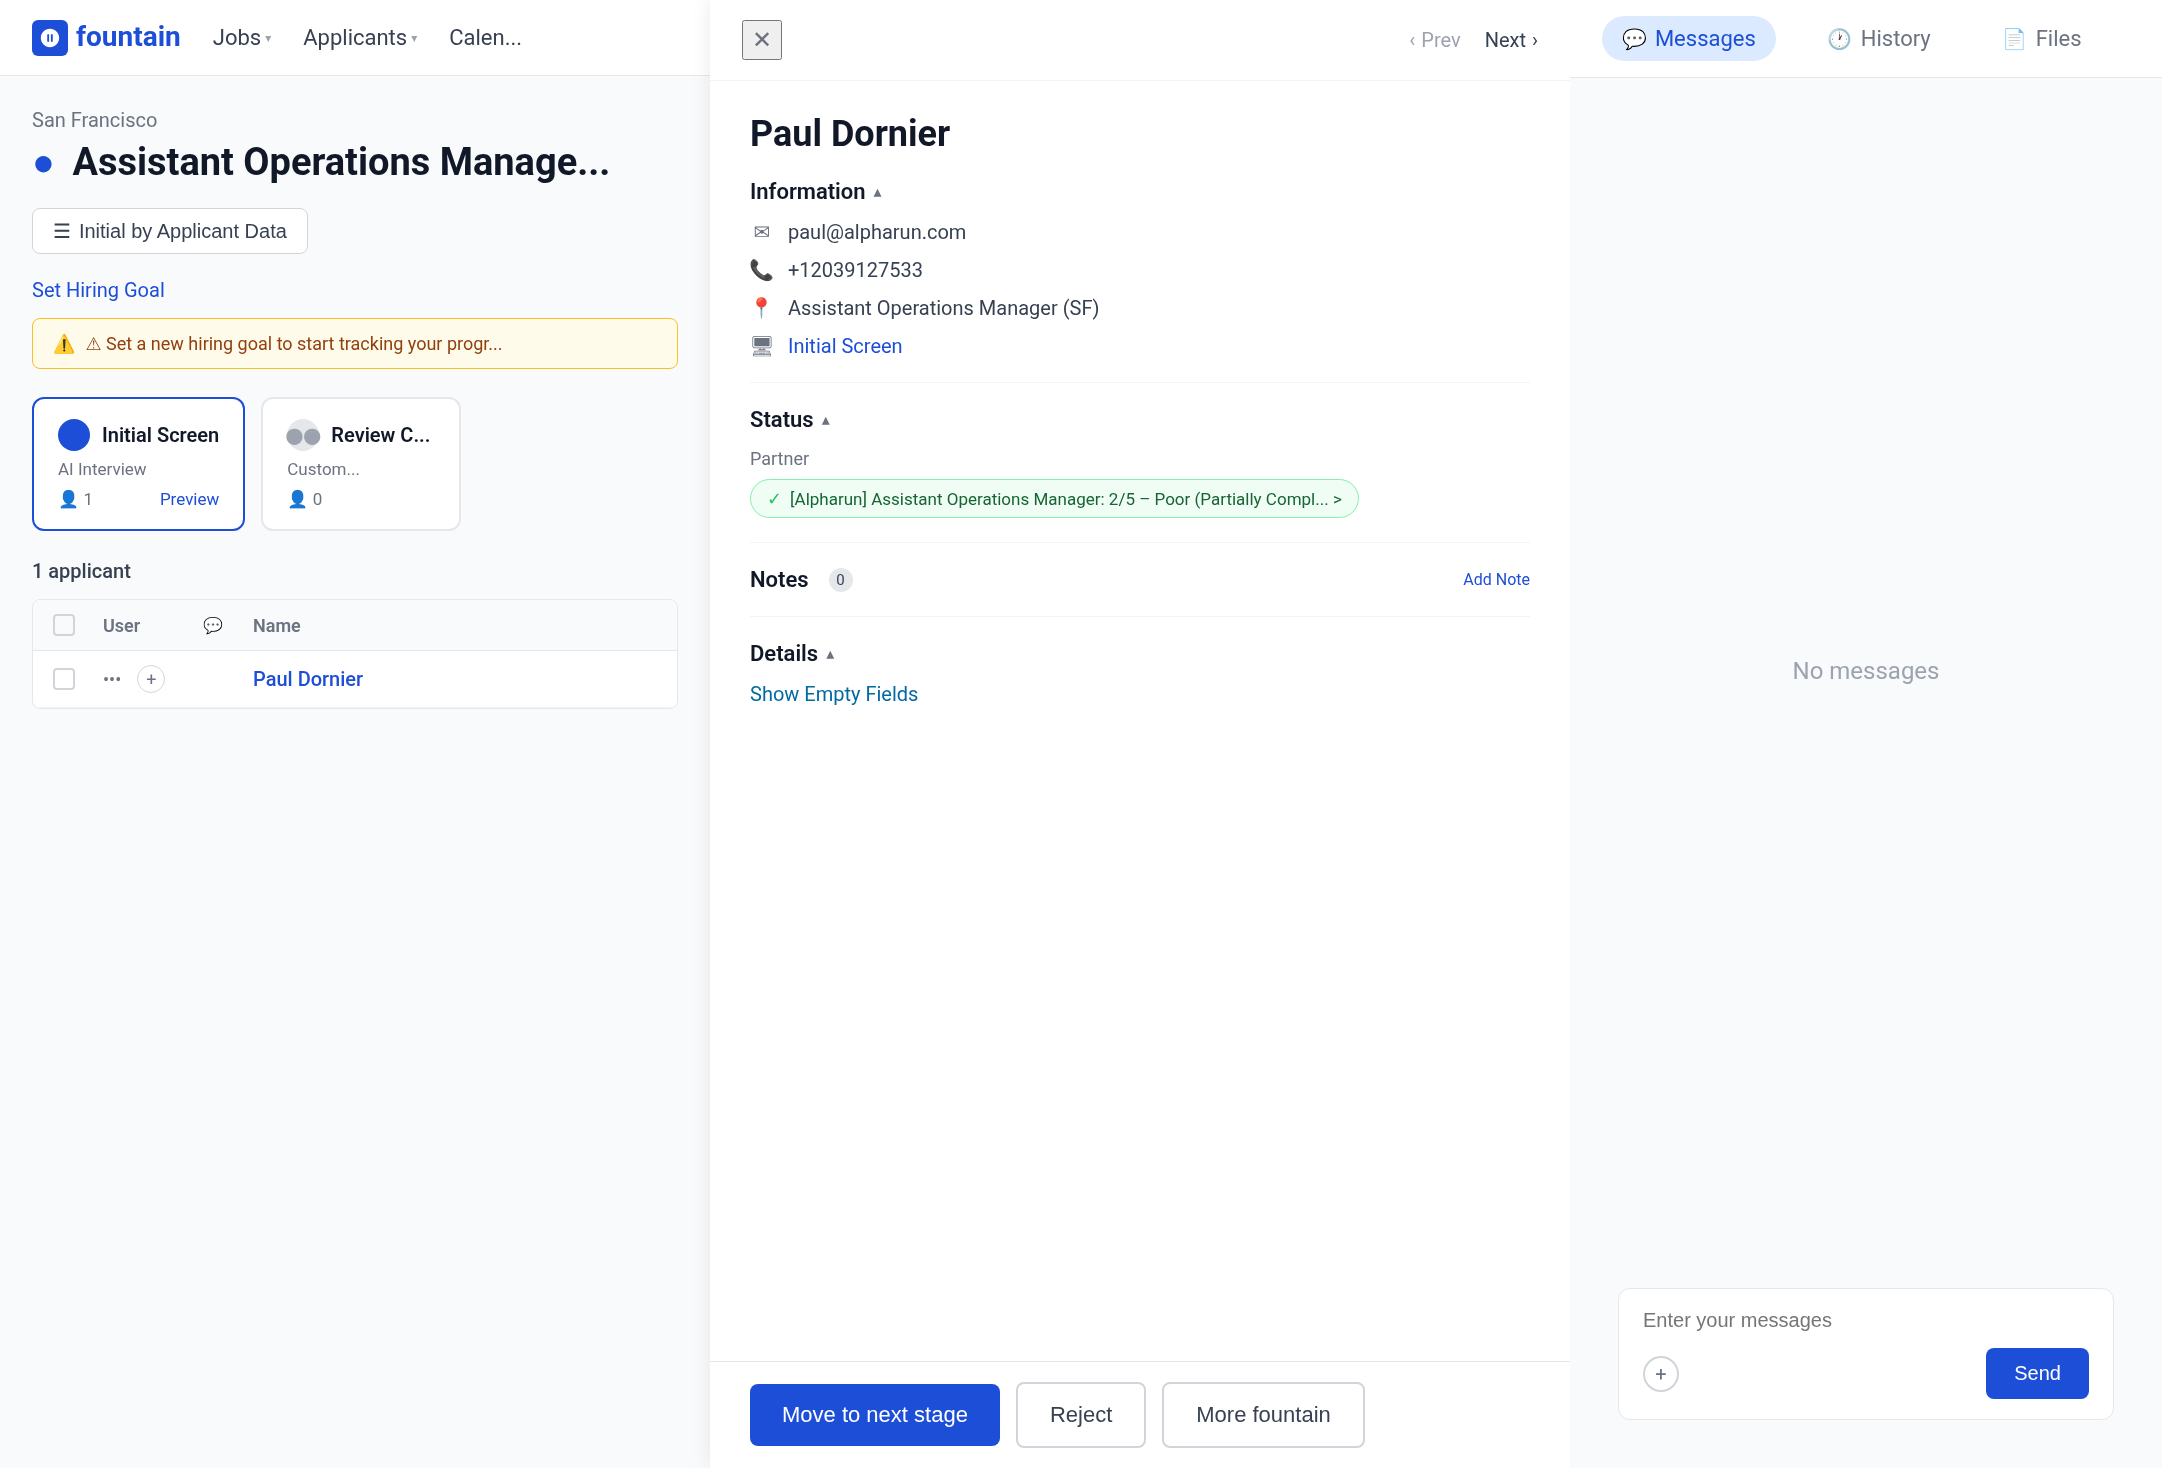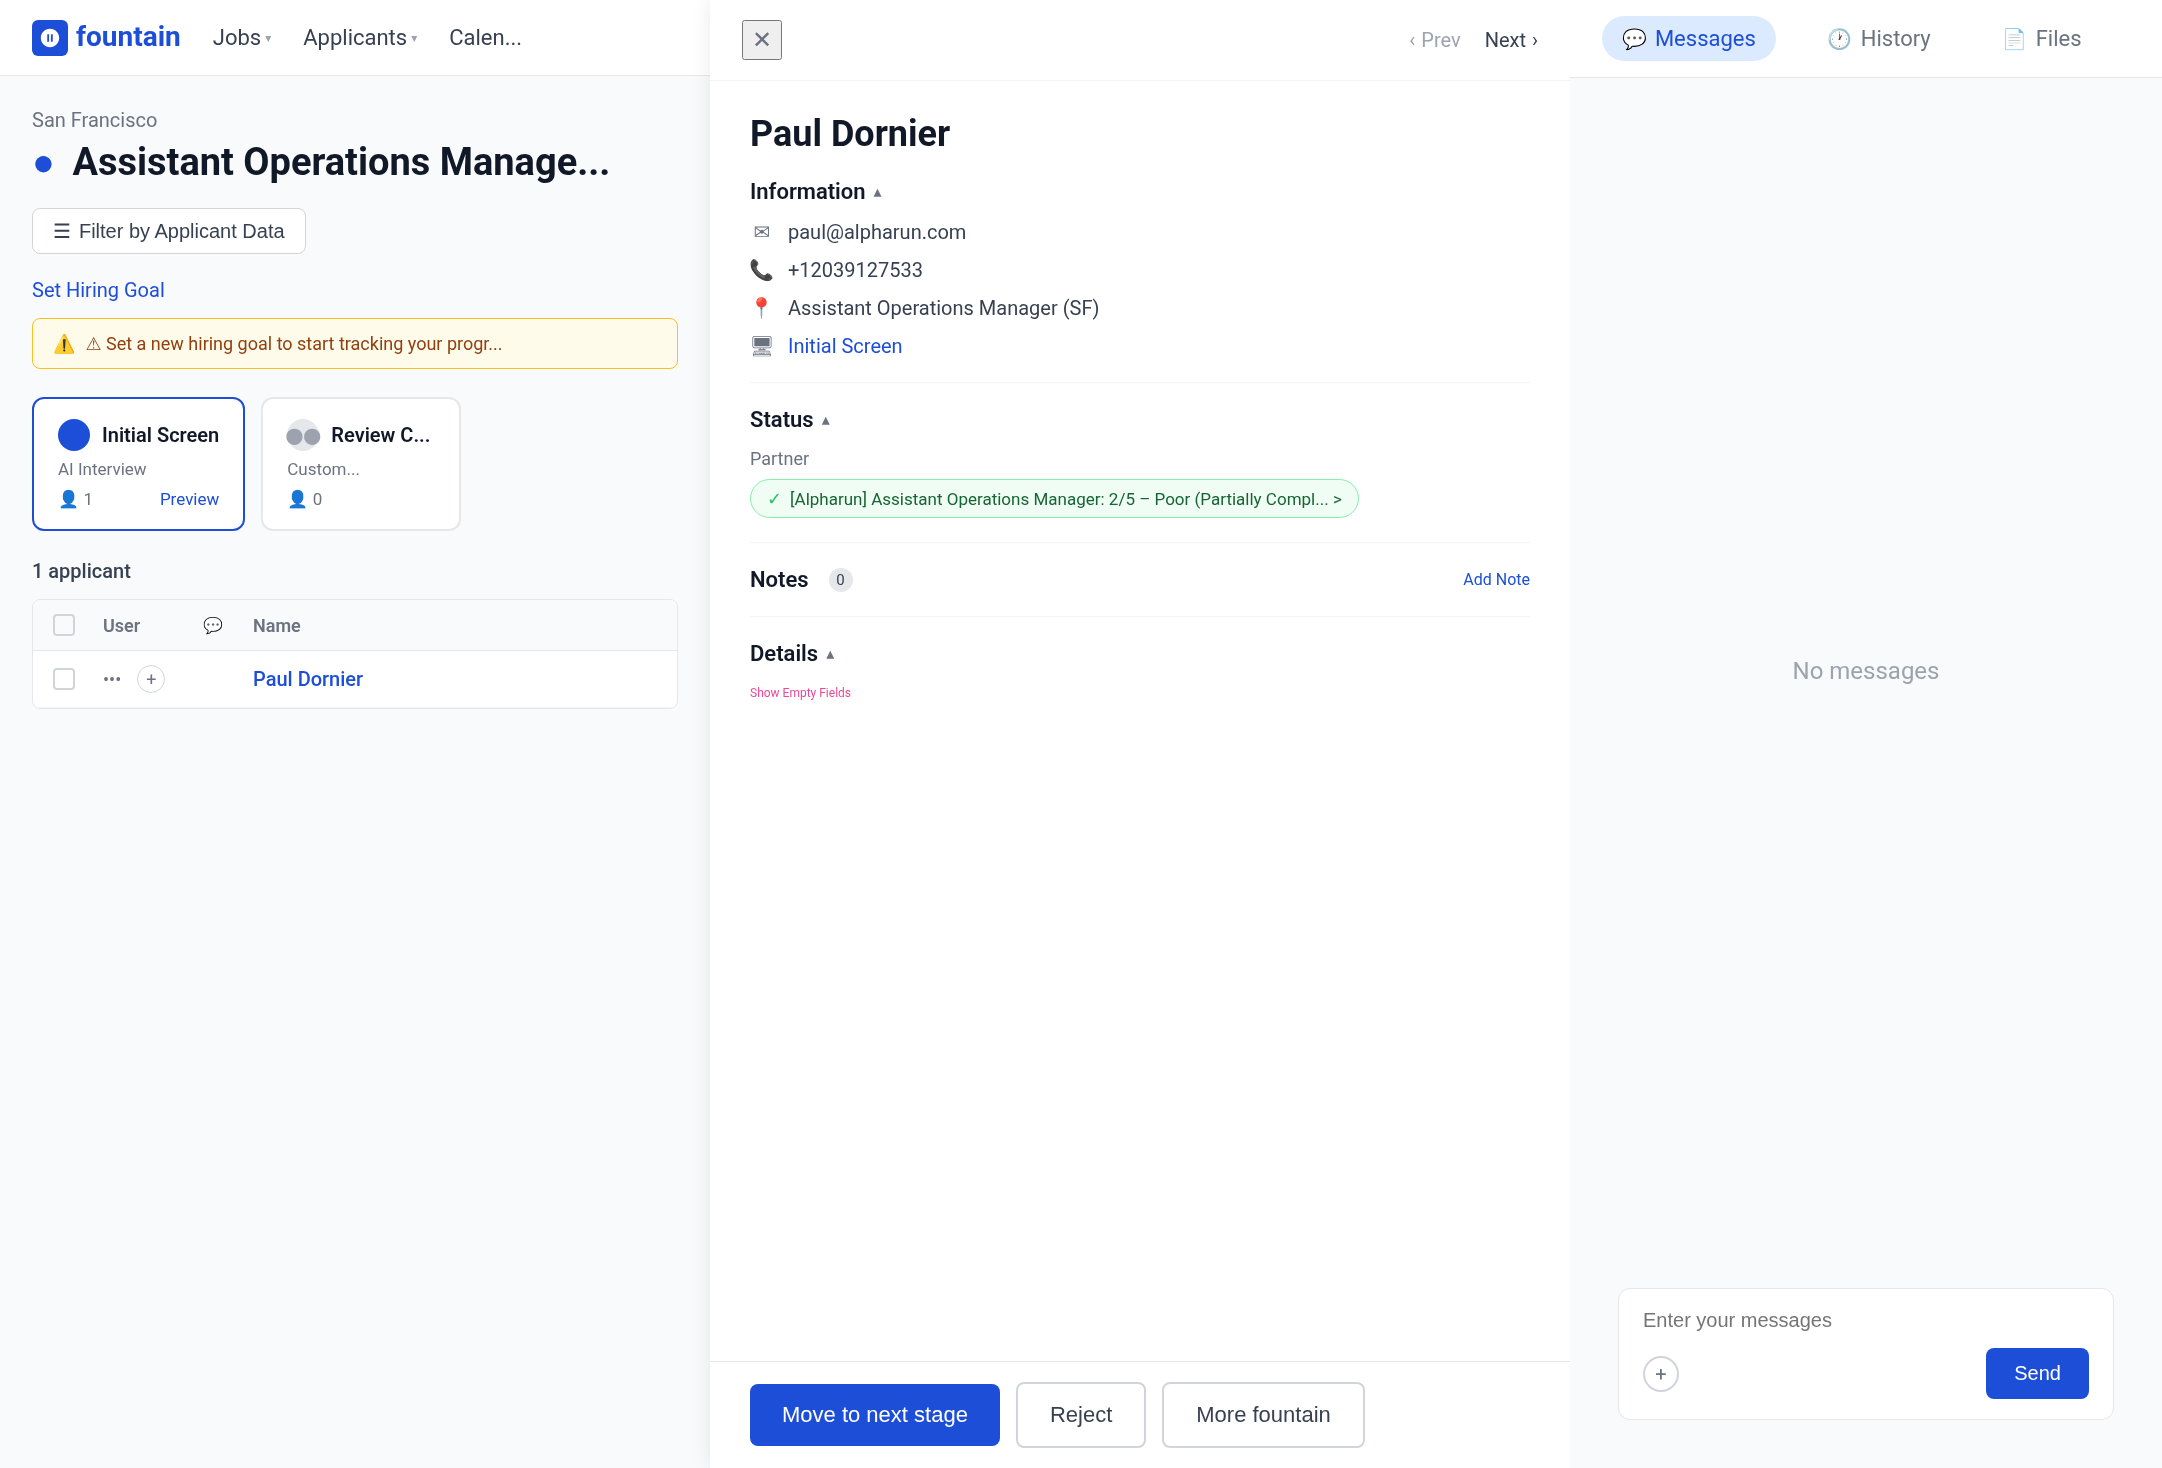--- a/index.html
+++ b/index.html
@@ -115,21 +115,21 @@
       padding: 8px 16px; font-size: 17px; color: #166534; cursor: pointer;
     }
     .badge-check { color: #22c55e; font-size: 18px; }
 
     .notes-header { display: flex; align-items: center; justify-content: space-between; margin-bottom: 8px; }
     .notes-title-wrap { display: flex; align-items: flex-end; gap: 20px; }
     .notes-count { background: #e5e7eb; border-radius: 50%; width: 24px; height: 24px; display: flex; align-items: center; justify-content: center; font-size: 15px; color: #374151; }
     .add-note-btn { font-size: 16px; color: #1d4ed8; cursor: pointer; }
 
     .details-section { }
-    .show-empty { font-size: 12px; color: #ec4899; cursor: pointer; }
+    .show-empty { font-size: 20px; color: #0369a1; cursor: pointer; }
 
     .modal-footer {
       border-top: 1px solid #e5e7eb; padding: 20px 40px;
       display: flex; align-items: center; gap: 16px; background: #fff;
     }
     .btn-primary {
       background: #1d4ed8; color: #fff; border: none; border-radius: 8px;
       padding: 18px 32px; font-size: 22px; font-weight: 500; cursor: pointer;
     }
     .btn-secondary {
@@ -194,21 +194,21 @@
 </div>
 
 <div class="left-panel">
   <div class="location-label">San Francisco</div>
   <div class="job-title">
     <span style="color:#1d4ed8; margin-right:8px;">●</span>
     <span>Assistant Operations Manage...</span>
   </div>
   <button class="filter-btn">
     <span>☰</span>
-    <span>Filter by Applicant Data</span>
+    <span>Initial by Applicant Data</span>
   </button>
   <div class="set-hiring-goal">Set Hiring Goal</div>
   <div class="warning-bar">
     <span>⚠️</span>
     <span>⚠ Set a new hiring goal to start tracking your progr...</span>
   </div>
 
   
   <div class="stage-cards">
     <div class="stage-card active">

